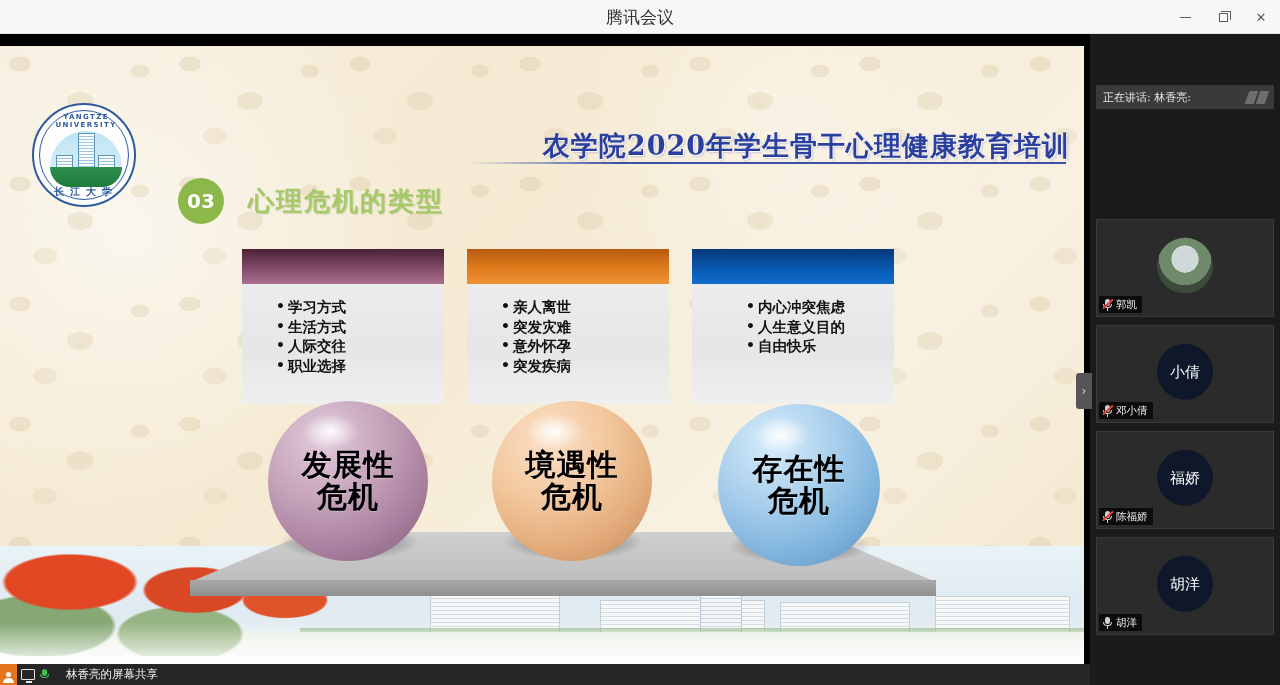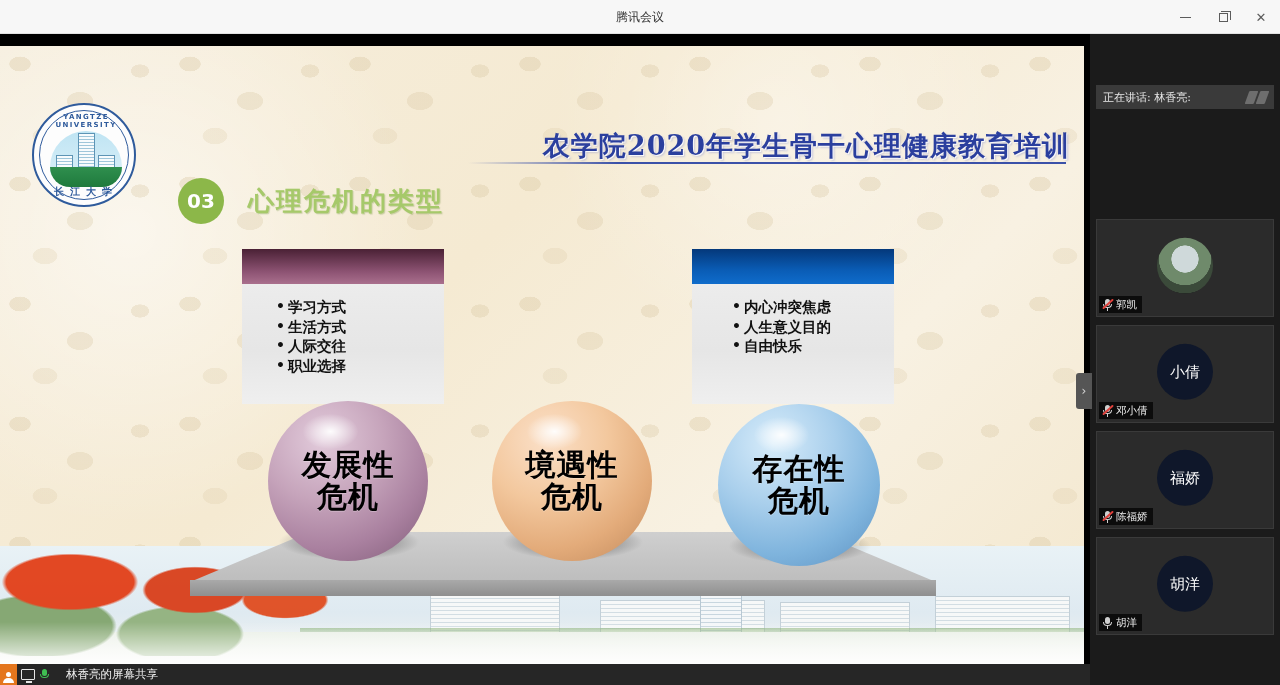--- a/index.html
+++ b/index.html
@@ -12,21 +12,21 @@
 
   
   #titlebar {
     position: absolute; left: 0; top: 0; width: 1280px; height: 34px;
     background: #f7f7f7;
     border-bottom: 1px solid #e2e2e2;
   }
   #titlebar .title {
     position: absolute; left: 0; top: 0; width: 1280px; height: 34px;
     line-height: 34px; text-align: center;
-    font-size: 12px; color: #333;
+    font-size: 17px; color: #333;
   }
   .win-btns {
     position: absolute; right: 0; top: 0; height: 34px;
     display: flex; align-items: center;
   }
   .win-btn {
     width: 38px; height: 34px; display: flex;
     align-items: center; justify-content: center;
     color: #5c5c5c; font-size: 13px; cursor: pointer;
   }
@@ -167,21 +167,21 @@
     content: "•"; position: absolute; left: 0; top: -1px;
     font-size: 14px; color: #111;
   }
   #card-1 { left: 242px; }
   #card-2 { left: 467px; }
   #card-3 { left: 692px; }
   #card-1 .card-head { background: linear-gradient(#4a2135, #8d5373 65%, #a96f8d); }
   #card-2 .card-head { background: linear-gradient(#b85a10, #e07b1c 55%, #ef9235); }
   #card-3 .card-head { background: linear-gradient(#04387a, #0a5cb5 60%, #0f6ccb); }
   #card-2 .card-body { padding-left: 34px; }
-  #card-3 .card-body { padding-left: 40px; }
+  #card-3 .card-body { padding-left: 54px; }
 
   
   #slab-top {
     position: absolute; left: 190px; top: 486px; width: 746px; height: 50px;
     background: linear-gradient(180deg, #cfcfcf, #bdbdbd);
     clip-path: polygon(16% 0%, 84% 0%, 100% 100%, 0% 100%);
   }
   #slab-front {
     position: absolute; left: 190px; top: 534px; width: 746px; height: 16px;
     background: linear-gradient(180deg, #a9a9a9, #8f8f8f);
@@ -448,20 +448,31 @@
         <div class="card-body">
           <ul>
             <li>学习方式</li>
             <li>生活方式</li>
             <li>人际交往</li>
             <li>职业选择</li>
           </ul>
         </div>
       </div>
 
+      <div class="card" id="card-2">
+        <div class="card-head"></div>
+        <div class="card-body">
+          <ul>
+            <li>亲人离世</li>
+            <li>突发灾难</li>
+            <li>意外怀孕</li>
+            <li>突发疾病</li>
+          </ul>
+        </div>
+      </div>
 
       <div class="card" id="card-3">
         <div class="card-head"></div>
         <div class="card-body">
           <ul>
             <li>内心冲突焦虑</li>
             <li>人生意义目的</li>
             <li>自由快乐</li>
           </ul>
         </div>

